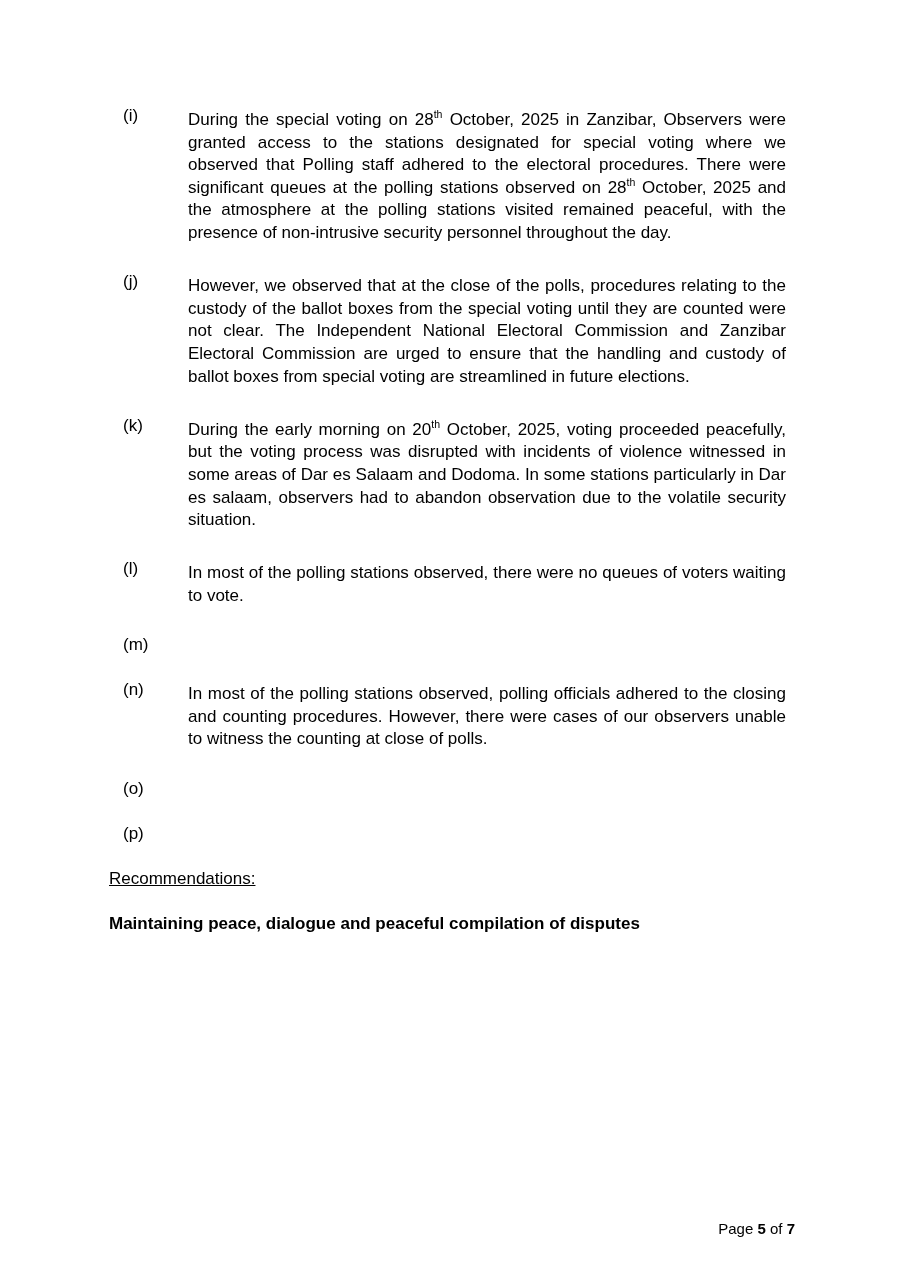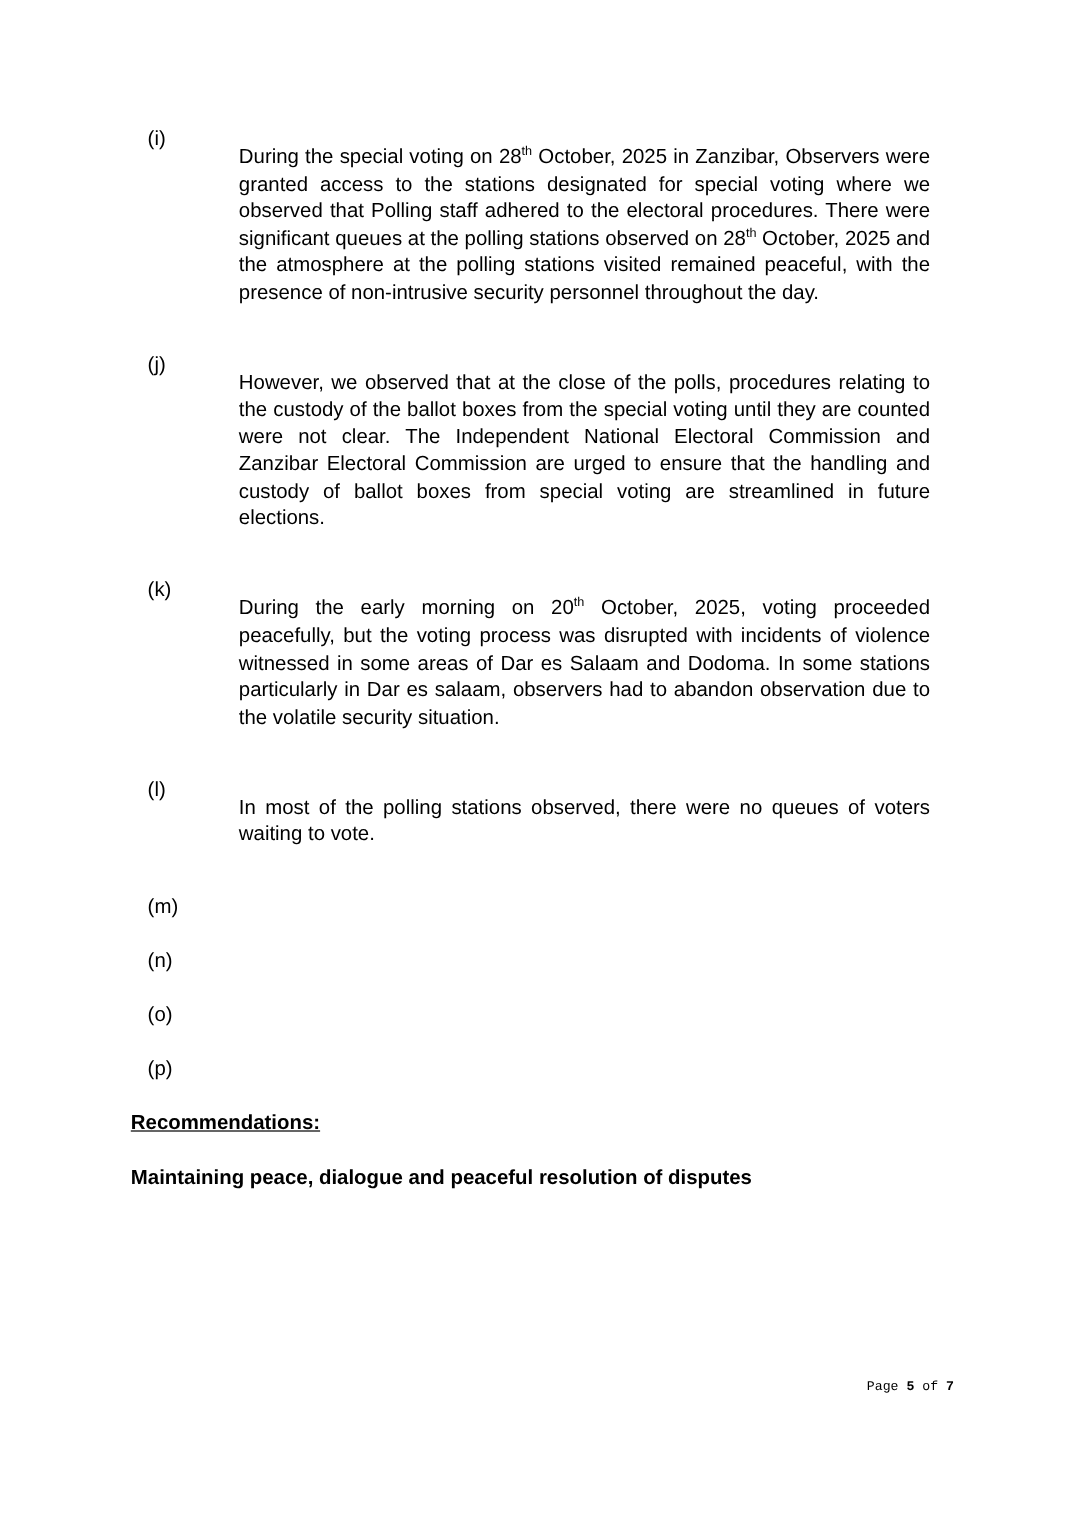--- a/index.html
+++ b/index.html
@@ -24,50 +24,49 @@
   .list-item {
     display: flex;
     margin: 0 0 22.6px 0;
   }
   .item-label {
     flex: 0 0 61px;
     margin-left: 14px;
   }
   .item-text {
     flex: 1;
-    margin: 15px;
+    margin: 4px;
     text-align: justify;
   }
   sup {
     font-size: 0.62em;
     line-height: 0;
     vertical-align: super;
   }
   .rec-heading {
     font-size: 17px;
-    font-weight: bold;
+    font-weight: normal;
     text-decoration: underline;
     margin: 0 0 22.6px 0;
   }
   .intro {
     margin: 0 0 22.6px 0;
     text-align: justify;
   }
   .subheading {
     font-size: 17px;
     font-weight: bold;
     margin: 0;
   }
   .footer {
     position: absolute;
-    top: 1148px;
+    top: 1220px;
     right: 105px;
-    font-size: 11px;
+    font-size: 15px;
     line-height: 17px;
-    font-family: Liberation Mono, monospace;
   }
   .footer b { font-weight: bold; }
 </style>
 </head>
 <body>
 
 <div class="page">
   <div>
       <div class="list-item">
         <span class="item-label">(i)</span>
@@ -83,25 +82,26 @@
       </div>
       <div class="list-item">
         <span class="item-label">(l)</span>
         <p class="item-text"><span>In most of the polling stations observed, there were no queues of voters waiting to vote.</span></p>
       </div>
       <div class="list-item">
         <span class="item-label">(m)</span>
       </div>
       <div class="list-item">
         <span class="item-label">(n)</span>
+        <p class="item-text"><span>In most of the polling stations observed, polling officials adhered to the closing and counting procedures. However, there were cases of our observers unable to witness the counting at close of polls.</span></p>
       </div>
       <div class="list-item">
         <span class="item-label">(o)</span>
       </div>
       <div class="list-item">
         <span class="item-label">(p)</span>
       </div>
     </div>
   <h2 class="rec-heading">Recommendations:</h2>
-  <h3 class="subheading">Maintaining peace, dialogue and peaceful resolution of disputes</h3>
+  <h3 class="subheading">Maintaining peace, dialogue and peaceful compilation of disputes</h3>
 </div>
 
 <div class="footer"><span>Page </span><b>5</b><span> of </span><b>7</b></div>
 
 </body></html>

